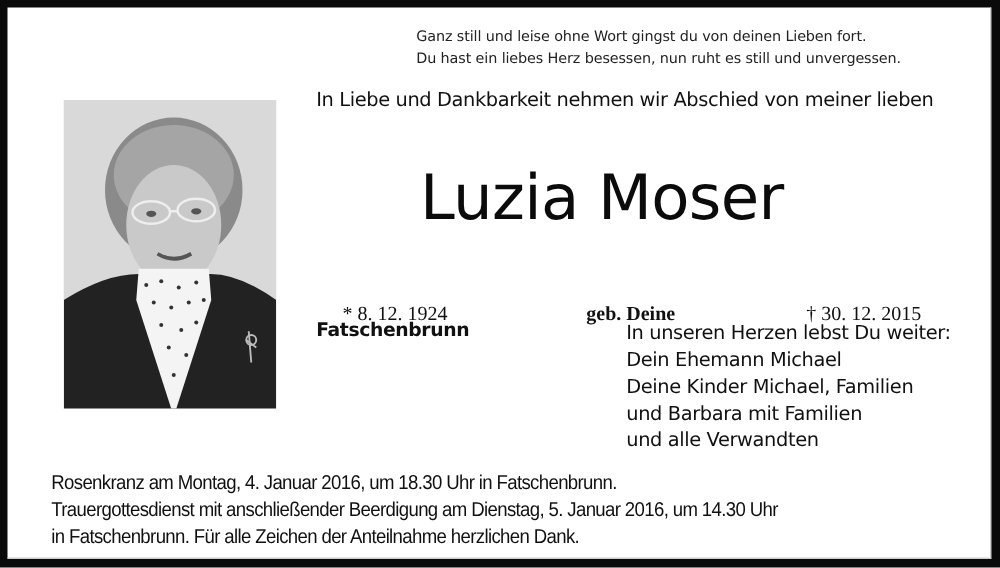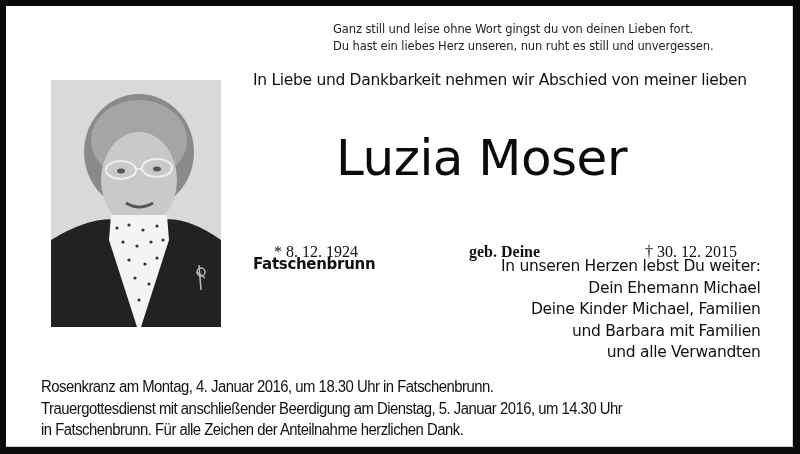--- a/index.html
+++ b/index.html
@@ -20,35 +20,35 @@
     .intro { left: 247px; top: 64px; font-size: 15.5px; line-height: 21px; letter-spacing: -0.3px; }
     .name {
       left: 330px; top: 122px; font-size: 50px; line-height: 60px; letter-spacing: -0.5px;
       font-family: "DejaVu Sans", sans-serif; font-weight: normal; color: #0b0b0b; text-align: center;
     }
     .serif { font-family: "Liberation Serif", serif; margin-left: 16px; }
     .born { left: 252px; top: 237px; font-size: 16px; }
     .nee { left: 447px; top: 237px; font-size: 16px; font-weight: bold; }
     .died { left: 623px; top: 237px; font-size: 16px; }
     .place { left: 247px; top: 249px; font-size: 15px; font-weight: bold; letter-spacing: -0.3px; }
-    .mourners { left: 495px; top: 250px; font-size: 15.5px; line-height: 21.5px; letter-spacing: -0.3px; text-align: right; }
+    .mourners { left: 495px; top: 250px; font-size: 15.5px; line-height: 21.5px; letter-spacing: -0.3px; }
     .mourners b { font-weight: normal; }
     .funeral {
       left: 35px; top: 370px; font-family: "Liberation Sans Narrow", "Liberation Sans", sans-serif;
       font-size: 16px; line-height: 21.5px; letter-spacing: -0.55px; transform: scaleX(0.93); transform-origin: left top;
     }
   </style>
 </head>
 <body>
 
 <div class="card">
 
   <div class="abs motto">
     <div>Ganz still und leise ohne Wort gingst du von deinen Lieben fort.</div>
-    <div>Du hast ein liebes Herz unseren, nun ruht es still und unvergessen.</div>
+    <div>Du hast ein liebes Herz besessen, nun ruht es still und unvergessen.</div>
   </div>
 
   <div class="photo">
     <svg width="170" height="247" viewBox="0 0 170 247">
       <rect width="170" height="247" fill="#d9d9d9"></rect>
 
       <ellipse cx="88" cy="72" rx="55" ry="58" fill="#8a8a8a"></ellipse>
       <ellipse cx="88" cy="60" rx="48" ry="40" fill="#a5a5a5"></ellipse>
 
       <ellipse cx="88" cy="100" rx="38" ry="48" fill="#c9c9c9"></ellipse>

